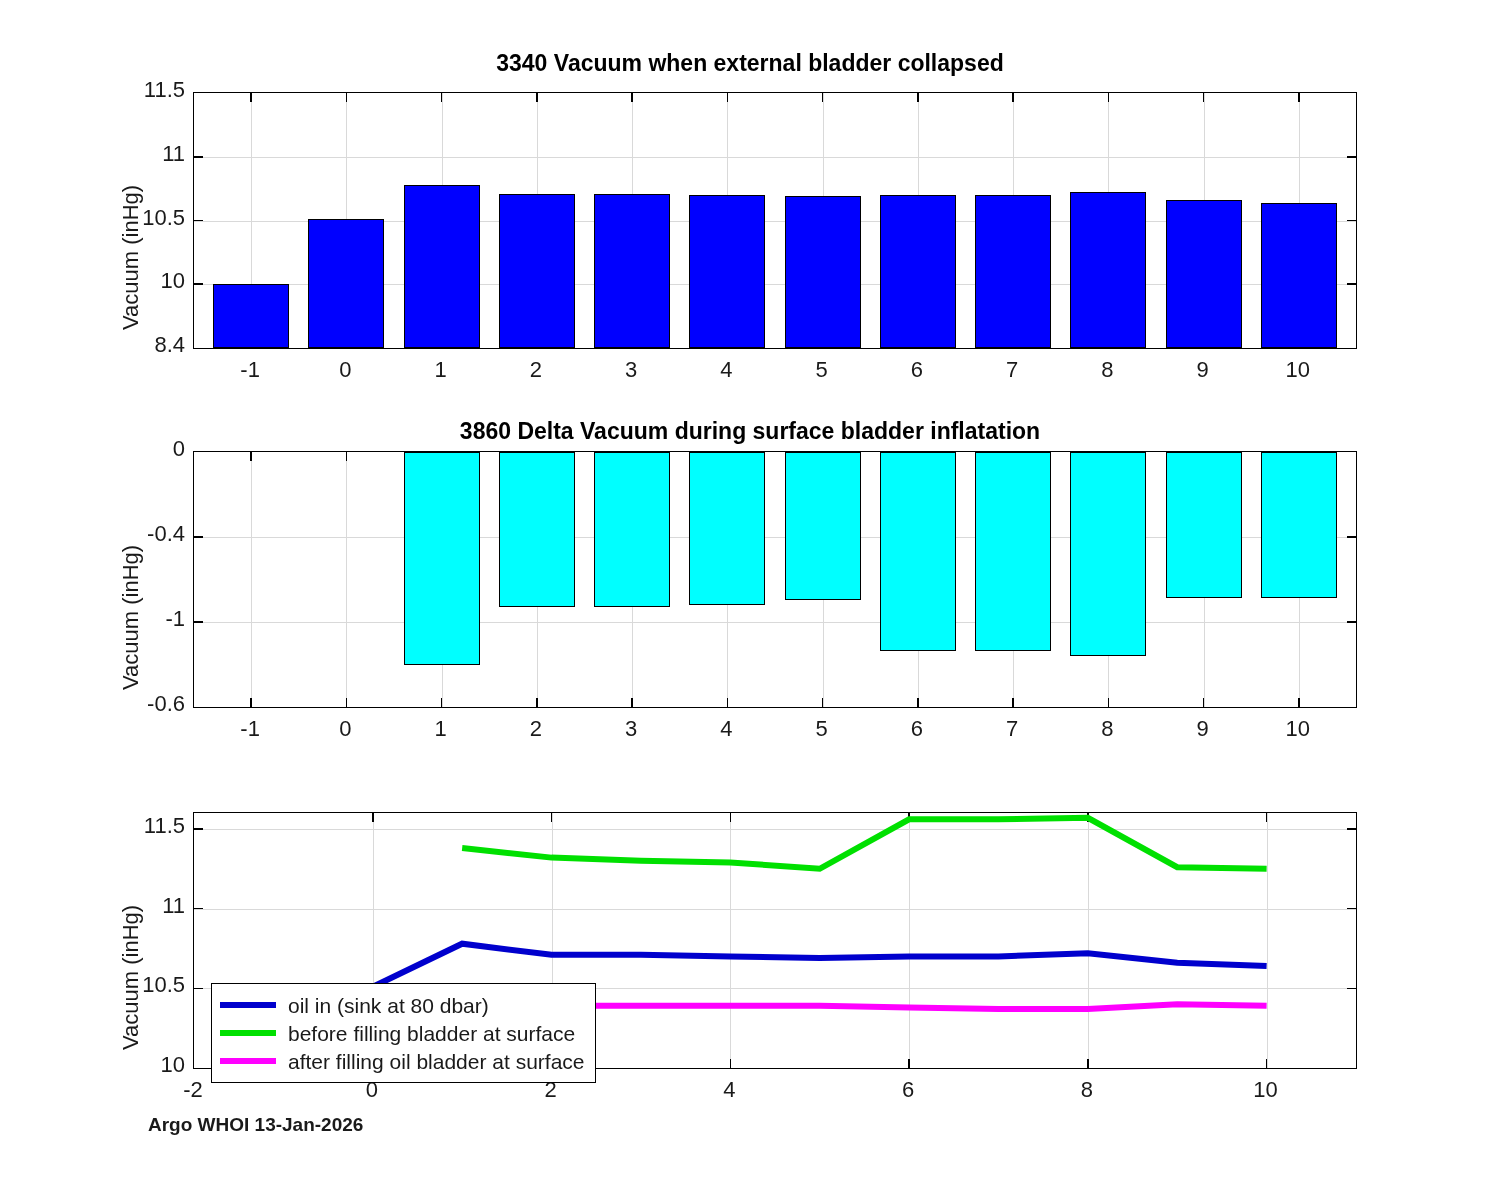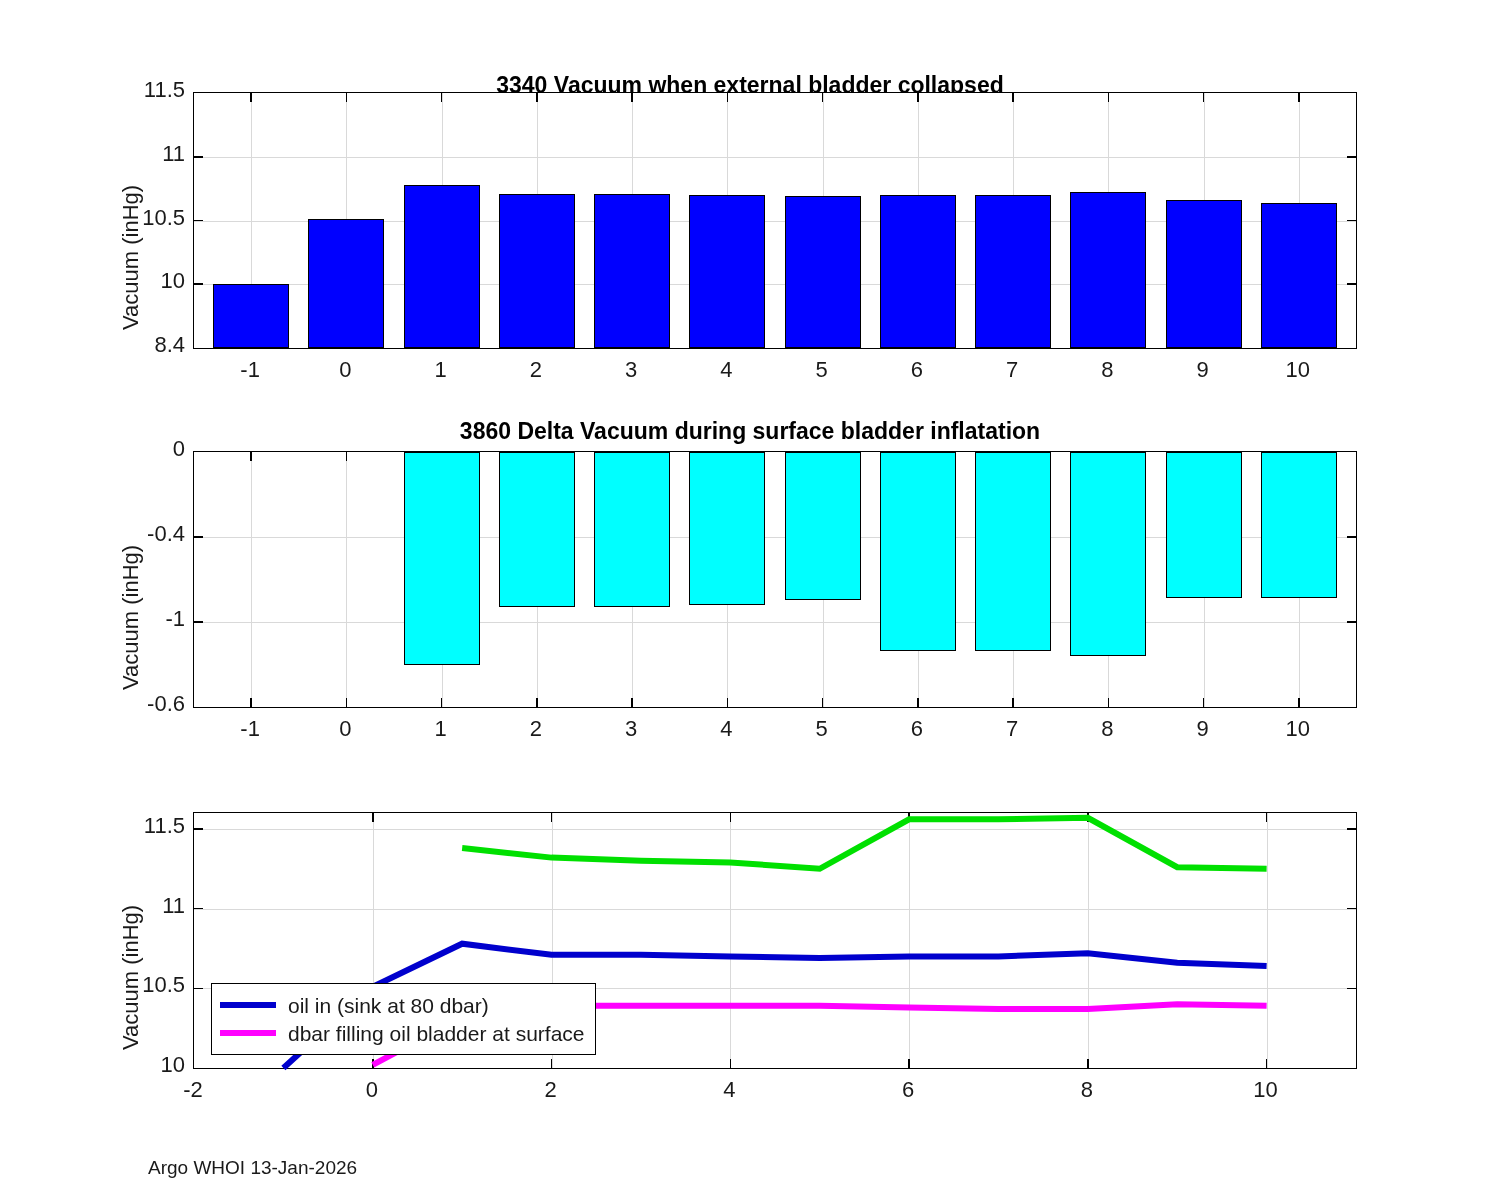--- a/index.html
+++ b/index.html
@@ -157,21 +157,21 @@
     font-family: "Liberation Sans", sans-serif;
     white-space: nowrap;
   }
 </style>
 </head>
 <body>
 
 <div class="figure">
 
   <div class="panel" style="left:0;top:0;width:1500px;height:400px;">
-    <div class="panel-title" style="top:72px;text-decoration:underline;">3340 Vacuum when external bladder collapsed</div>
+    <div class="panel-title" style="top:50px;">3340 Vacuum when external bladder collapsed</div>
     <div class="axis-name" style="left:118px;top:330px;">Vacuum (inHg)</div>
     <div class="plotbox" id="box1" style="left:193px;top:92px;width:1164px;height:257px;">
         <div class="gridline-h" style="top:191.25px;"></div>
         <div class="tick-y" style="top:190.45px;"></div>
         <div class="tick-y right" style="top:190.45px;"></div>
         <div class="gridline-h" style="top:127.5px;"></div>
         <div class="tick-y" style="top:126.7px;"></div>
         <div class="tick-y right" style="top:126.7px;"></div>
         <div class="gridline-h" style="top:63.75px;"></div>
         <div class="tick-y" style="top:62.95px;"></div>
@@ -354,32 +354,36 @@
           <polyline points="268.15,35.06 357.54,44.62 446.92,47.81 536.31,49.41 625.69,55.78 715.08,6.37 804.46,6.37 893.85,4.78 983.23,54.19 1072.62,55.78" fill="none" stroke="#00e000" stroke-width="6" stroke-linejoin="miter" stroke-linecap="butt"></polyline>
           <polyline points="178.77,251.81 268.15,204.00 357.54,192.84 446.92,192.84 536.31,192.84 625.69,192.84 715.08,194.44 804.46,196.03 893.85,196.03 983.23,191.25 1072.62,192.84" fill="none" stroke="#ff00ff" stroke-width="6" stroke-linejoin="miter" stroke-linecap="butt"></polyline>
         </svg>
       </div>
     <div class="legend" id="legend3" style="left:211px;top:983px;">
         <div class="legend-row">
           <div class="legend-swatch" style="background:#0000cd;"></div>
           <span class="legend-label">oil in (sink at 80 dbar)</span>
         </div>
         <div class="legend-row">
+          <div class="legend-swatch" style="background:#00e000;"></div>
+          <span class="legend-label">before filling bladder at surface</span>
+        </div>
+        <div class="legend-row">
           <div class="legend-swatch" style="background:#ff00ff;"></div>
-          <span class="legend-label">dbar filling oil bladder at surface</span>
+          <span class="legend-label">after filling oil bladder at surface</span>
         </div>
       </div>
   <div class="ylabel-text" style="left:55px;top:1052px;width:130px;">10</div>
       <div class="ylabel-text" style="left:55px;top:972.3125px;width:130px;">10.5</div>
       <div class="ylabel-text" style="left:55px;top:892.625px;width:130px;">11</div>
       <div class="ylabel-text" style="left:55px;top:812.9375px;width:130px;">11.5</div>
       <div class="xlabel-text" style="left:133px;top:1077px;width:120px;">-2</div>
       <div class="xlabel-text" style="left:311.7692307692308px;top:1077px;width:120px;">0</div>
       <div class="xlabel-text" style="left:490.53846153846155px;top:1077px;width:120px;">2</div>
       <div class="xlabel-text" style="left:669.3076923076924px;top:1077px;width:120px;">4</div>
       <div class="xlabel-text" style="left:848.0769230769231px;top:1077px;width:120px;">6</div>
       <div class="xlabel-text" style="left:1026.8461538461538px;top:1077px;width:120px;">8</div>
       <div class="xlabel-text" style="left:1205.6153846153848px;top:1077px;width:120px;">10</div>
     </div>
 
-  <div class="footer" style="left:148px;top:1157px;">Argo WHOI 13-Jan-2026</div>
+  <div class="footer" style="left:148px;top:1114px;font-weight:bold;">Argo WHOI 13-Jan-2026</div>
 
 </div>
 
 </body></html>

